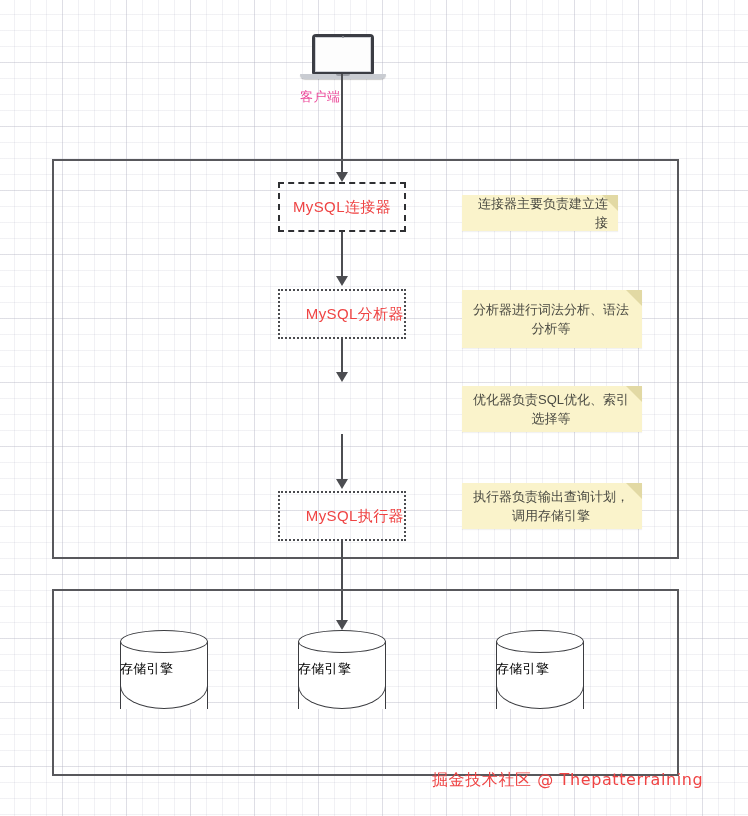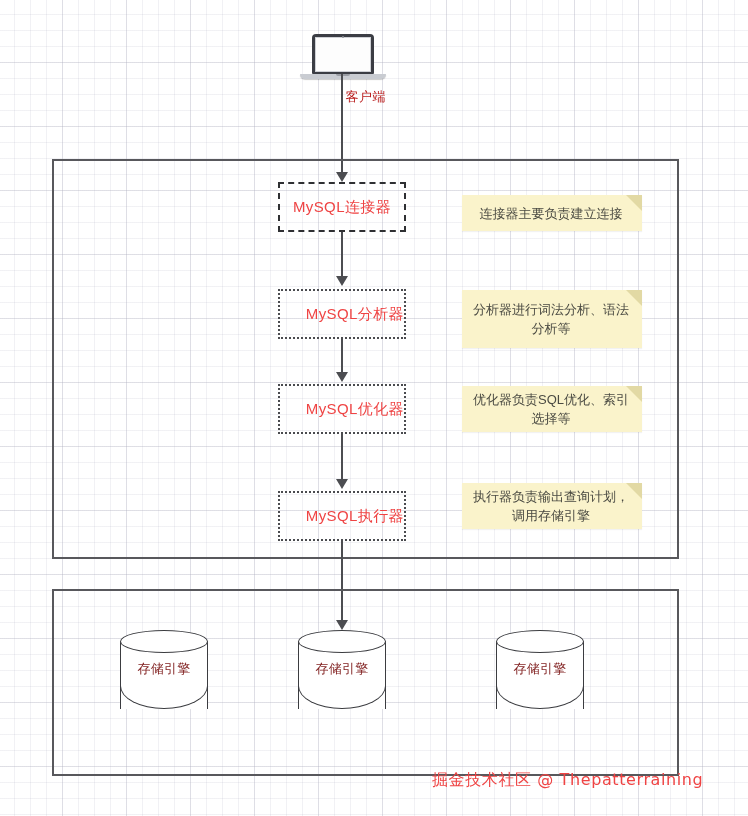--- a/index.html
+++ b/index.html
@@ -90,23 +90,23 @@
     left: 50%; top: 40px;
     width: 14px; height: 2px;
     margin-left: -7px;
     background: #9a9da4;
     border-radius: 0 0 2px 2px;
   }
   .client-label {
     position: absolute;
     left: 0; top: 54px;
     width: 86px;
-    text-align: right;
+    text-align: left;
     font-size: 13px;
-    color: #b91c1c;
+    color: #ec4899;
     letter-spacing: 0.5px;
   }
 
   
   .proc-box {
     box-sizing: border-box;
     background: transparent;
     display: flex;
     align-items: center;
     justify-content: center;
@@ -139,21 +139,21 @@
   }
   .note .note-fold {
     position: absolute;
     right: 0; top: 0;
     width: 0; height: 0;
     border-top: 16px solid #e2d9a4;
     border-left: 16px solid transparent;
   }
   .note .note-text { position: relative; z-index: 1; }
 
-  #note-connector { left: 462px; top: 195px; width: 180px; height: 36px; text-align: right; }
+  #note-connector { left: 462px; top: 195px; width: 156px; height: 36px; text-align: right; }
   #note-parser    { left: 462px; top: 290px; width: 180px; height: 58px; align-items: center; }
   #note-optimizer { left: 462px; top: 386px; width: 180px; height: 46px; }
   #note-executor  { left: 462px; top: 483px; width: 180px; height: 46px; }
 
   
   .cylinder {
     position: absolute;
     width: 88px;
     height: 90px;
   }
@@ -182,23 +182,22 @@
     width: 88px; height: 23px;
     border: 1.6px solid #3b3c40;
     border-radius: 50%;
     box-sizing: border-box;
     background: #ffffff;
   }
   .cyl-label {
     position: absolute;
     left: 0; top: 30px;
     width: 88px;
-    text-align: center;
     font-size: 13px;
-    color: #7f1d1d;
+    color: #000000;
     letter-spacing: 0.3px;
   }
   #cyl-1 { left: 120px; top: 630px; }
   #cyl-2 { left: 298px; top: 630px; }
   #cyl-3 { left: 496px; top: 630px; }
 
   
   .arrow-line {
     position: absolute;
     width: 2px;
@@ -253,23 +252,20 @@
   <div class="arrow-line" style="left:341px; top:232px; height:47px;"></div>
   <div class="arrow-head" style="left:336px; top:276px;"></div>
 
   <div class="abs proc-box dotted" id="box-parser">
     <span>MySQL分析器</span>
   </div>
 
   <div class="arrow-line" style="left:341px; top:339px; height:35px;"></div>
   <div class="arrow-head" style="left:336px; top:372px;"></div>
 
-  <div class="abs proc-box dotted" id="box-optimizer">
-    <span>MySQL优化器</span>
-  </div>
 
   <div class="arrow-line" style="left:341px; top:434px; height:47px;"></div>
   <div class="arrow-head" style="left:336px; top:479px;"></div>
 
   <div class="abs proc-box dotted" id="box-executor">
     <span>MySQL执行器</span>
   </div>
 
   <div class="arrow-line" style="left:341px; top:541px; height:82px;"></div>
   <div class="arrow-head" style="left:336px; top:620px;"></div>

